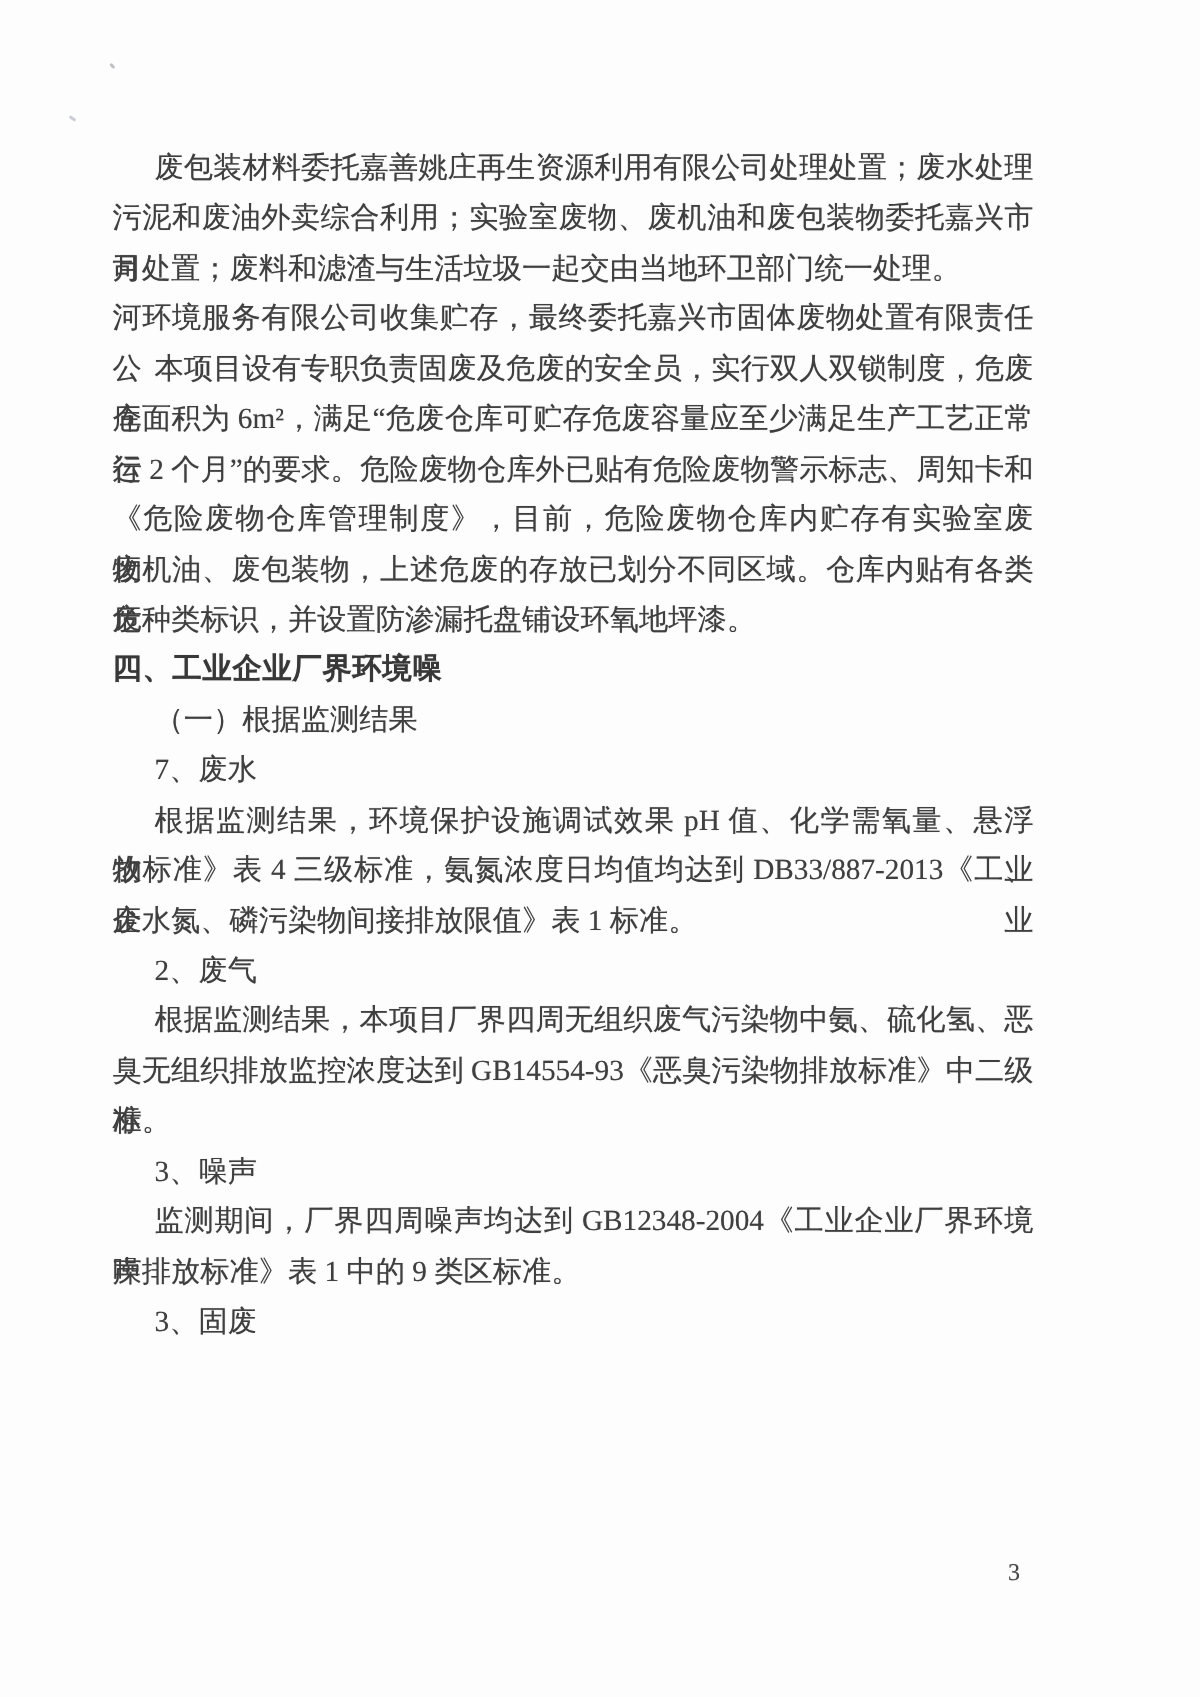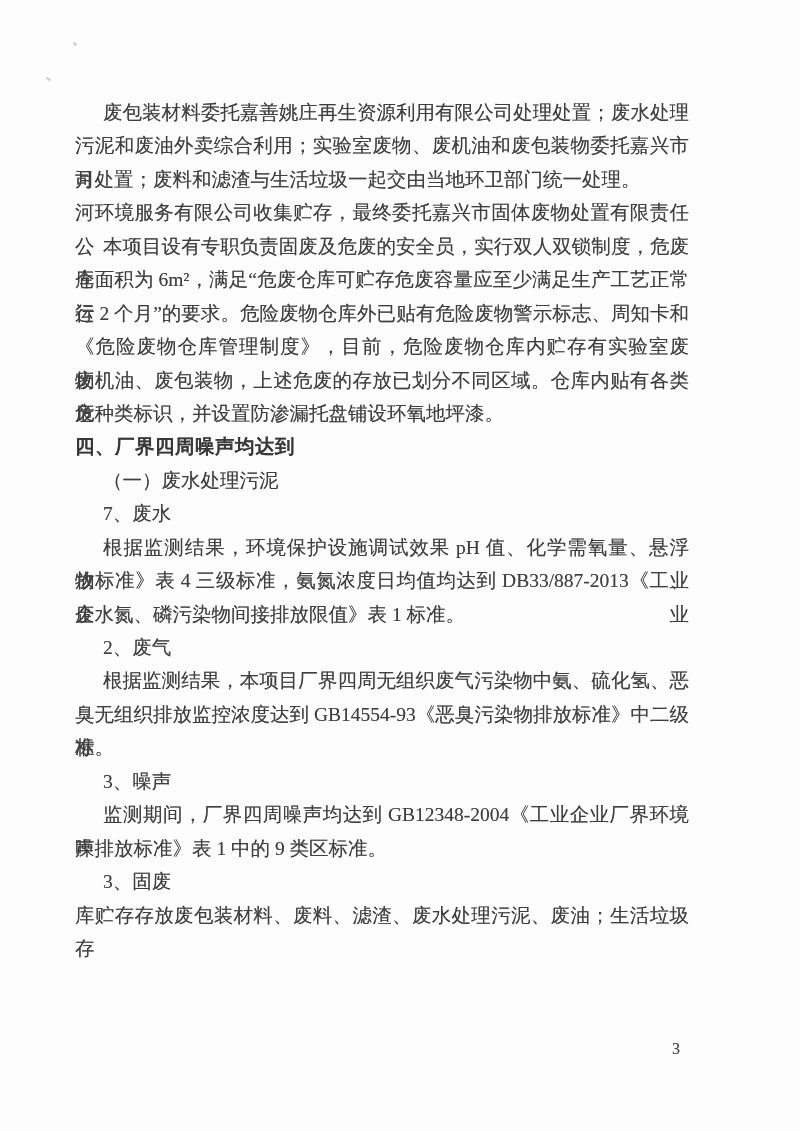--- a/index.html
+++ b/index.html
@@ -88,31 +88,30 @@
       <div class="line indent fill">废包装材料委托嘉善姚庄再生资源利用有限公司处理处置；废水处理</div>
       <div class="line fill">污泥和废油外卖综合利用；实验室废物、废机油和废包装物委托嘉兴市月</div>
       <div class="line">司处置；废料和滤渣与生活垃圾一起交由当地环卫部门统一处理。</div>
       <div class="line fill">河环境服务有限公司收集贮存，最终委托嘉兴市固体废物处置有限责任公</div>
       <div class="line indent fill">本项目设有专职负责固废及危废的安全员，实行双人双锁制度，危废仓</div>
       <div class="line fill">库面积为 6m²，满足“危废仓库可贮存危废容量应至少满足生产工艺正常运</div>
       <div class="line fill">行 2 个月”的要求。危险废物仓库外已贴有危险废物警示标志、周知卡和</div>
       <div class="line fill">《危险废物仓库管理制度》，目前，危险废物仓库内贮存有实验室废物、</div>
       <div class="line fill">废机油、废包装物，上述危废的存放已划分不同区域。仓库内贴有各类危</div>
       <div class="line">废种类标识，并设置防渗漏托盘铺设环氧地坪漆。</div>
-      <div class="line h1">四、厂界四周噪声均达到</div>
-      <div class="line indent">（一）废水处理污泥</div>
+      <div class="line h1">四、工业企业厂界环境噪</div>
+      <div class="line indent">（一）根据监测结果</div>
       <div class="line indent">7、废水</div>
       <div class="line indent fill">根据监测结果，环境保护设施调试效果 pH 值、化学需氧量、悬浮物、</div>
       <div class="line fill">放标准》表 4 三级标准，氨氮浓度日均值均达到 DB33/887-2013《工业企业</div>
       <div class="line">废水氮、磷污染物间接排放限值》表 1 标准。</div>
       <div class="line indent">2、废气</div>
       <div class="line indent fill">根据监测结果，本项目厂界四周无组织废气污染物中氨、硫化氢、恶</div>
       <div class="line fill">臭无组织排放监控浓度达到 GB14554-93《恶臭污染物排放标准》中二级标</div>
       <div class="line">准。</div>
       <div class="line indent">3、噪声</div>
       <div class="line indent fill">监测期间，厂界四周噪声均达到 GB12348-2004《工业企业厂界环境噪</div>
       <div class="line">声排放标准》表 1 中的 9 类区标准。</div>
       <div class="line indent">3、固废</div>
-      <div class="line fill">库贮存存放废包装材料、废料、滤渣、废水处理污泥、废油；生活垃圾存</div>
     </div>
 
   <div class="page-number">3</div>
 </div>
 
 </body></html>

